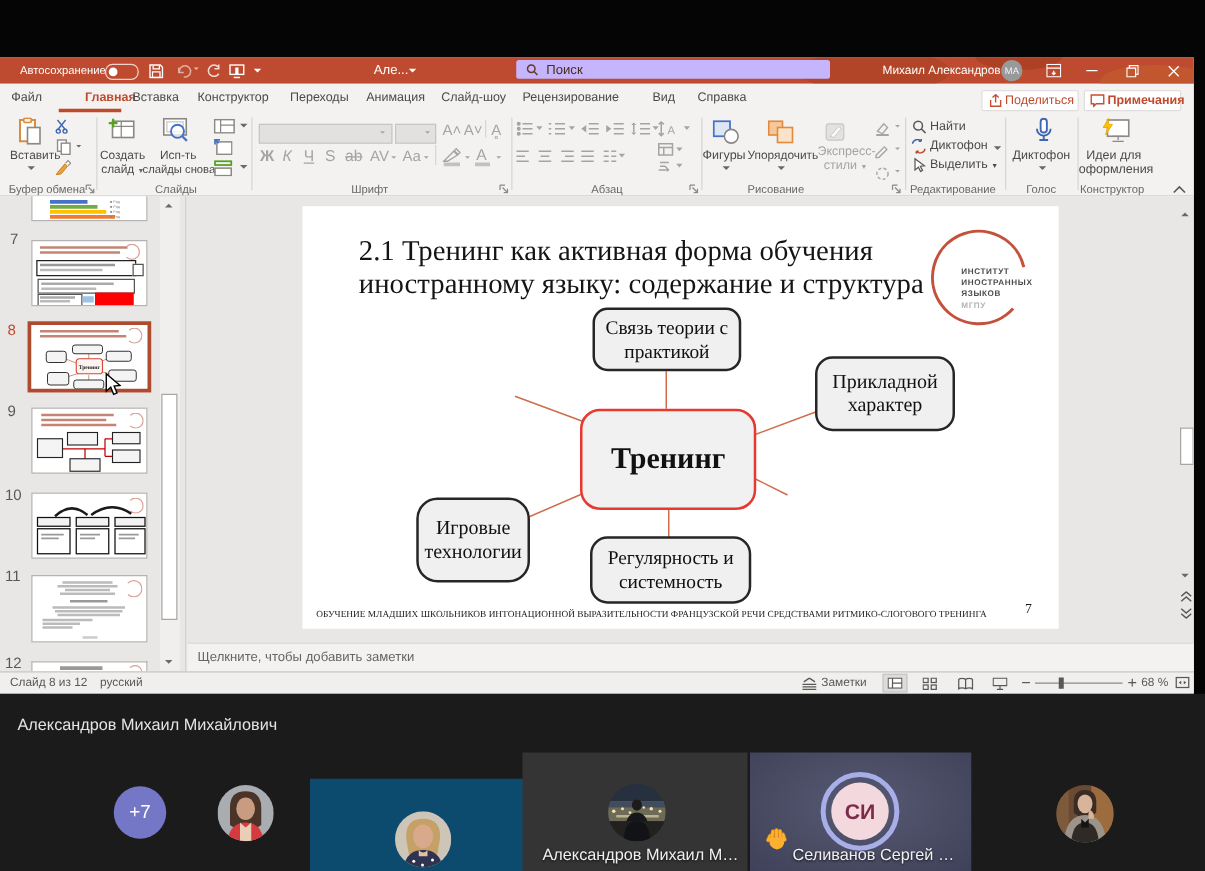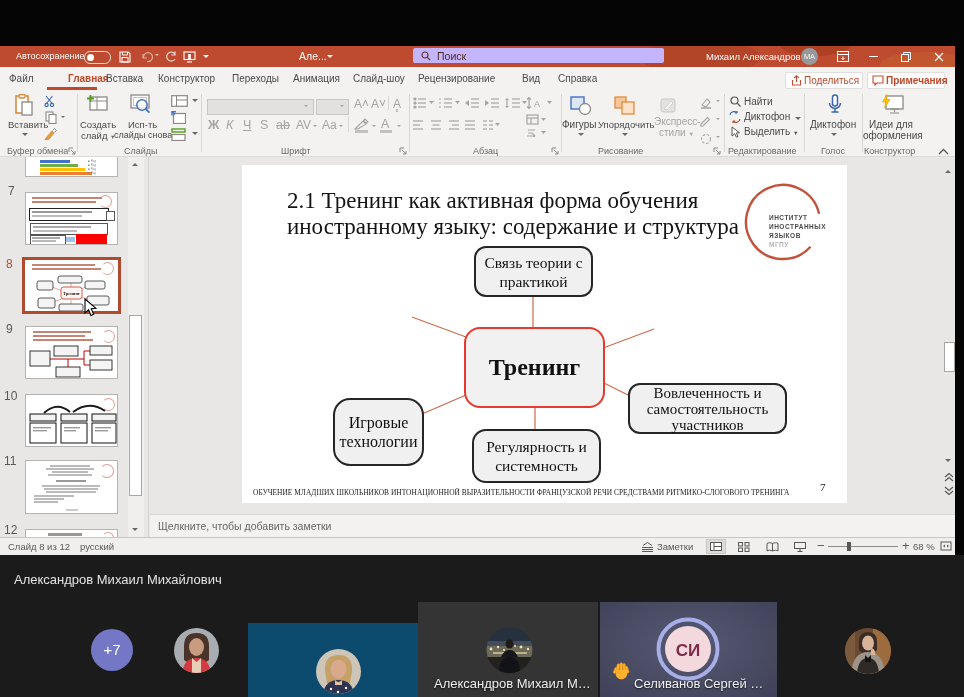--- a/index.html
+++ b/index.html
@@ -544,22 +544,22 @@
             <line x1="291" y1="132" x2="291" y2="162"></line>
             <line x1="170" y1="152" x2="224" y2="172"></line>
             <line x1="361" y1="183" x2="412" y2="164"></line>
             <line x1="362" y1="218" x2="388" y2="231"></line>
             <line x1="224" y1="230" x2="180" y2="249"></line>
             <line x1="293" y1="243" x2="293" y2="266"></line>
           </g>
         </svg>
 
         <div class="a node" style="left:232px;top:81px;width:119px;height:51px;border-radius:12px;font-size:15.5px;line-height:19px;">Связь теории с<br>практикой</div>
+        <div class="a node" style="left:410px;top:120px;width:112px;height:60px;border-radius:14px;font-size:16px;line-height:19.5px;">Прикладной<br>характер</div>
         <div class="a node" style="left:222px;top:162px;width:141px;height:81px;border-radius:16px;border:2.5px solid #E6392F;background:#F1F1F1;font-size:24px;font-weight:bold;">Тренинг</div>
-        <div class="a node" style="left:386px;top:218px;width:159px;height:51px;border-radius:12px;font-size:15px;line-height:16px;">Вовлеченность и<br>самостоятельность<br>участников</div>
         <div class="a node" style="left:91px;top:233px;width:91px;height:68px;border-radius:17px;font-size:16px;line-height:19.5px;">Игровые<br>технологии</div>
         <div class="a node" style="left:230px;top:264px;width:129px;height:54px;border-radius:14px;font-size:15.5px;line-height:19.5px;">Регулярность и<br>системность</div>
 
         <div class="a" style="left:11px;top:323px;font-size:10px;color:#1a1a1a;white-space:nowrap;transform:scale(0.745);transform-origin:0 0;">ОБУЧЕНИЕ МЛАДШИХ ШКОЛЬНИКОВ ИНТОНАЦИОННОЙ ВЫРАЗИТЕЛЬНОСТИ ФРАНЦУЗСКОЙ РЕЧИ СРЕДСТВАМИ РИТМИКО-СЛОГОВОГО ТРЕНИНГА</div>
         <div class="a" style="left:578px;top:316px;font-size:11px;color:#1a1a1a;">7</div>
       </div>
 
       <div class="a" style="left:942px;top:9px;width:13px;height:12px;">
         <div class="a" style="left:3px;top:4px;width:0;height:0;border:3.5px solid transparent;border-bottom-color:#6A6866;border-top-width:0;"></div>
       </div>

